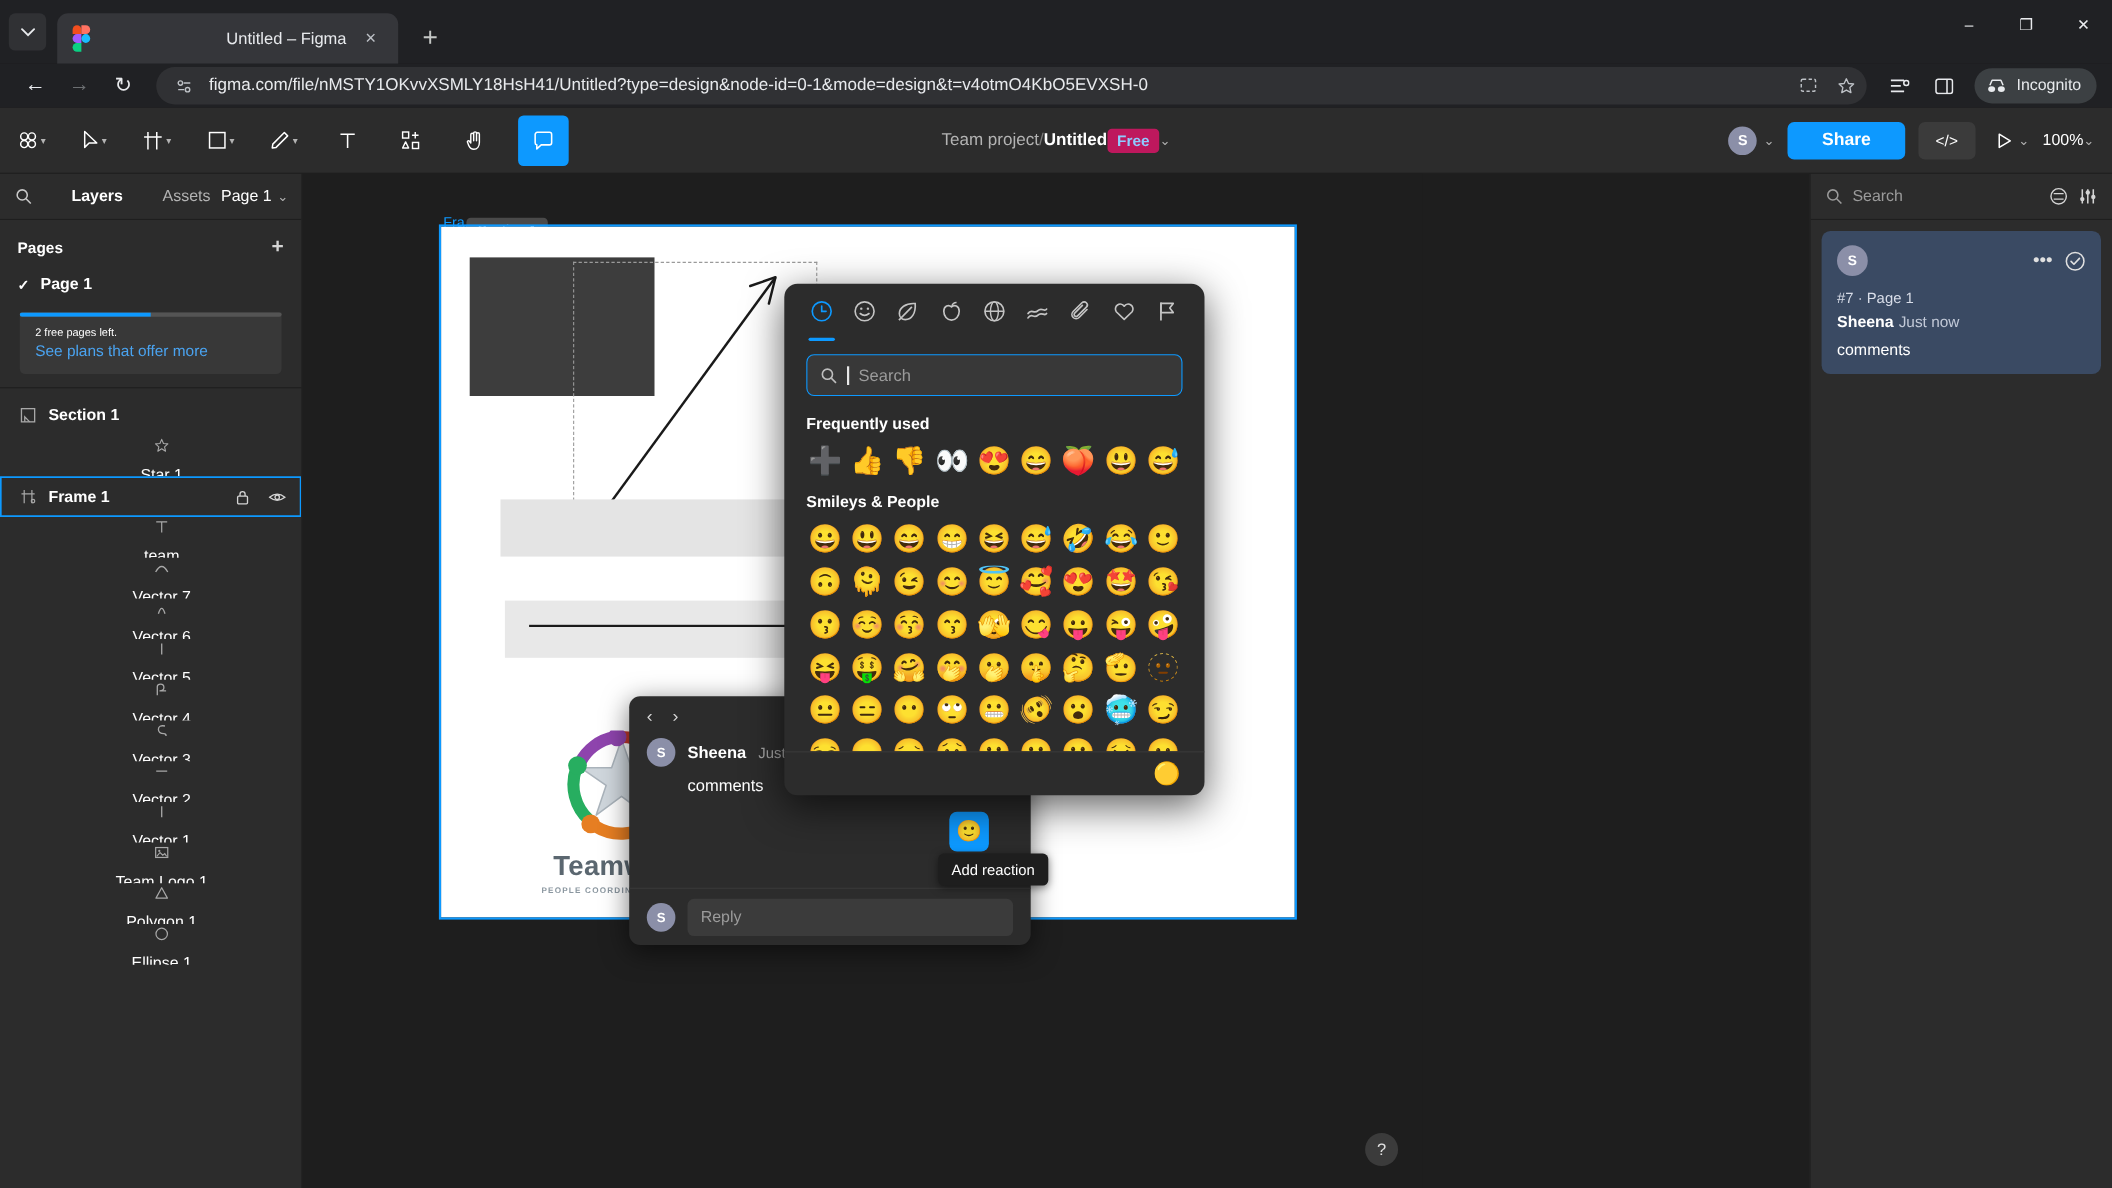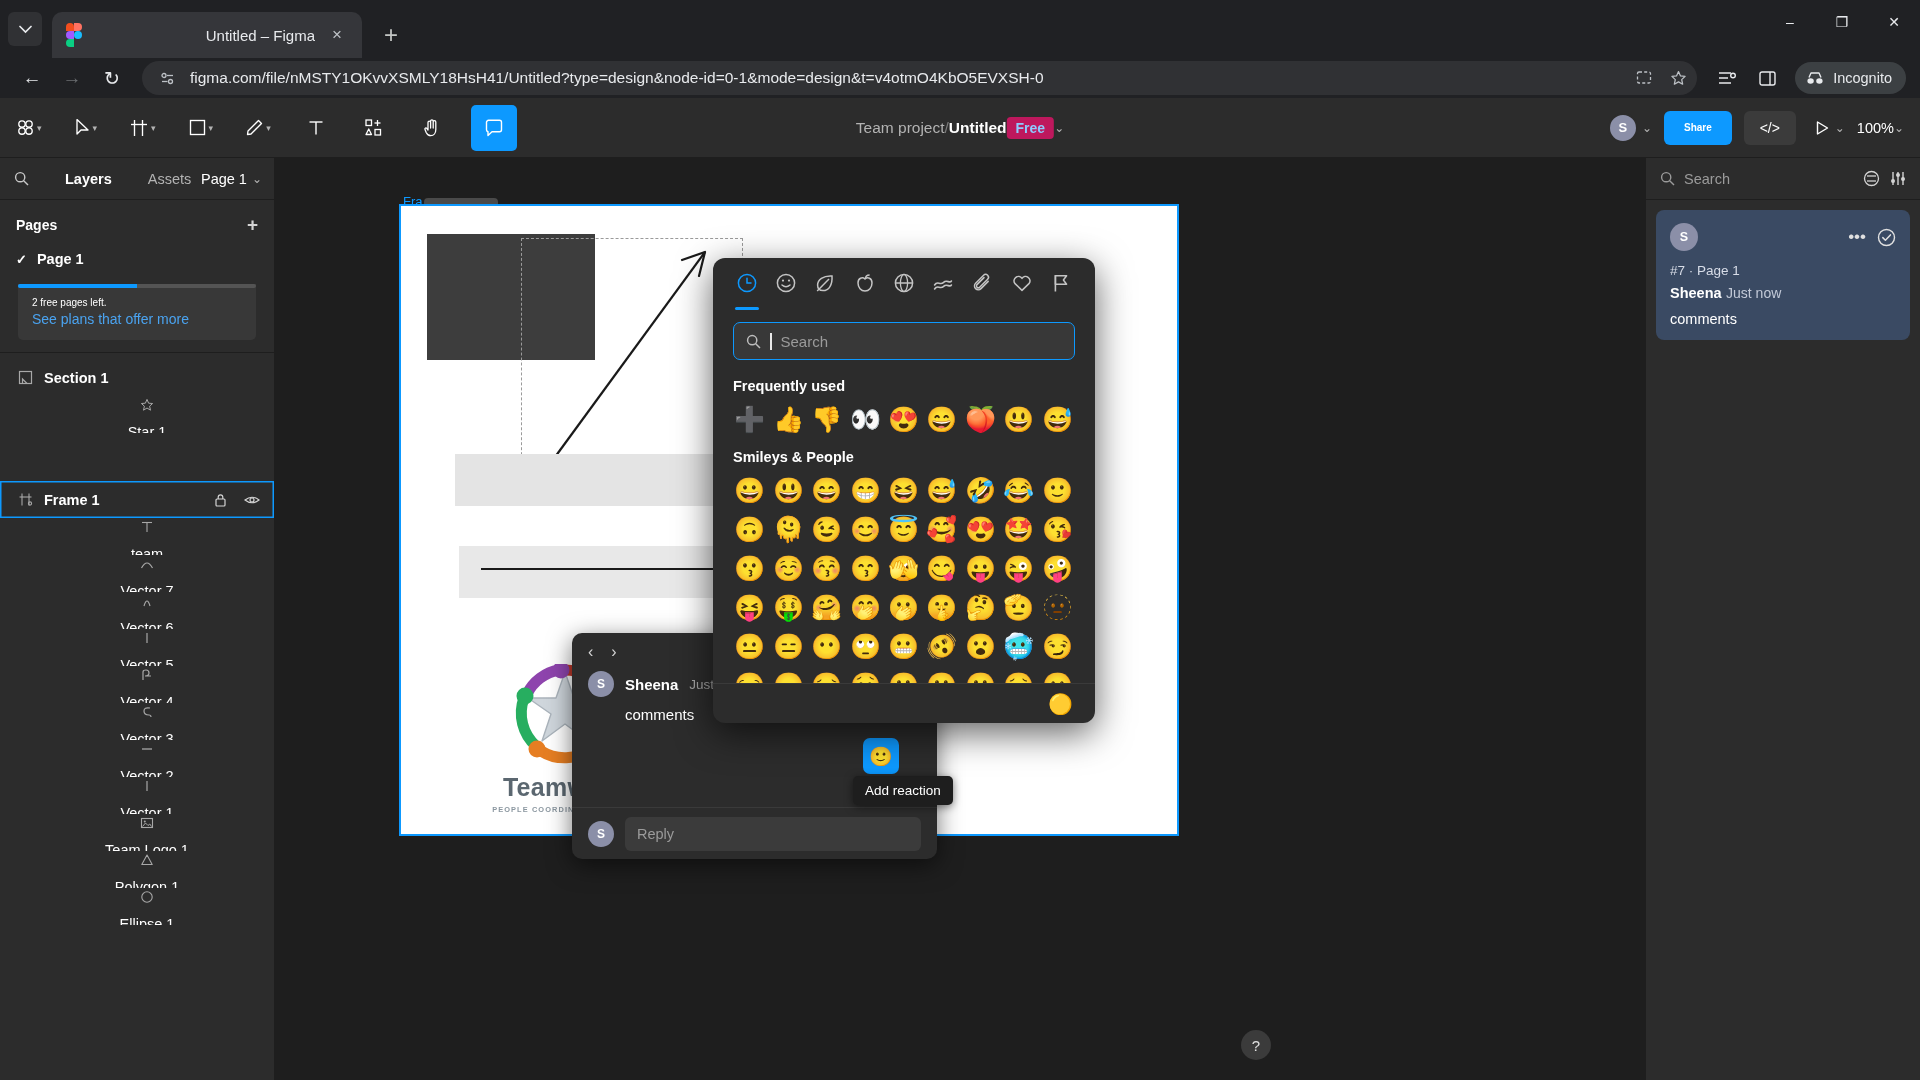--- a/index.html
+++ b/index.html
@@ -112,22 +112,22 @@
   .fig-right {
     position: absolute; right: 16px; display: flex; align-items: center; gap: 12px;
   }
   .avatar-s {
     width: 30px; height: 30px; border-radius: 50%;
     background: #8b8fa8; color: #fff; font-size: 13px; font-weight: 600;
     display: flex; align-items: center; justify-content: center;
     border: 2px solid #2c2c2c; cursor: pointer;
   }
   .btn-share {
-    background: #0d99ff; color: #fff; font-size: 10px; font-weight: 600;
-    height: 34px; padding: 0 20px; border-radius: 6px;
+    background: #0d99ff; color: #fff; font-size: 16px; font-weight: 600;
+    height: 34px; padding: 0 31px; border-radius: 6px;
     display: flex; align-items: center; cursor: pointer;
   }
   .btn-code {
     background: #3b3b3b; color: #fff; height: 34px; width: 52px;
     border-radius: 6px; display: flex; align-items: center;
     justify-content: center; font-size: 14px; cursor: pointer;
   }
   .zoom-label { color: #ffffff; font-size: 14.5px; cursor: pointer; }
 
   
@@ -578,21 +578,21 @@
           <span class="layer-name">Section 1</span>
         </div>
         <div class="layer-row d1">
           <span class="layer-icon">
             <svg width="14" height="14" viewBox="0 0 14 14">
               <path d="M7 1.4 L8.6 5.2 L12.6 5.5 L9.6 8.2 L10.5 12.2 L7 10 L3.5 12.2 L4.4 8.2 L1.4 5.5 L5.4 5.2 Z" stroke="#a8a8a8" stroke-width="1" fill="none" stroke-linejoin="round"></path>
             </svg>
           </span>
           <span class="layer-name">Star 1</span>
         </div>
-        <div class="layer-row d0 selected" style="font-weight: 600; margin-top: 48px;">
+        <div class="layer-row d0 selected" style="font-weight: 600;">
           <span class="layer-icon">
             <svg width="15" height="15" viewBox="0 0 15 15">
               <line x1="4" y1="1.5" x2="4" y2="13.5" stroke="#a8a8a8" stroke-width="1.1"></line>
               <line x1="11" y1="1.5" x2="11" y2="13.5" stroke="#a8a8a8" stroke-width="1.1"></line>
               <line x1="1.5" y1="5" x2="13.5" y2="5" stroke="#a8a8a8" stroke-width="1.1"></line>
               <circle cx="12" cy="11.5" r="1.6" stroke="#a8a8a8" stroke-width="1.1" fill="none"></circle>
             </svg>
           </span>
           <span class="layer-name">Frame 1</span>
           <span class="row-act">

